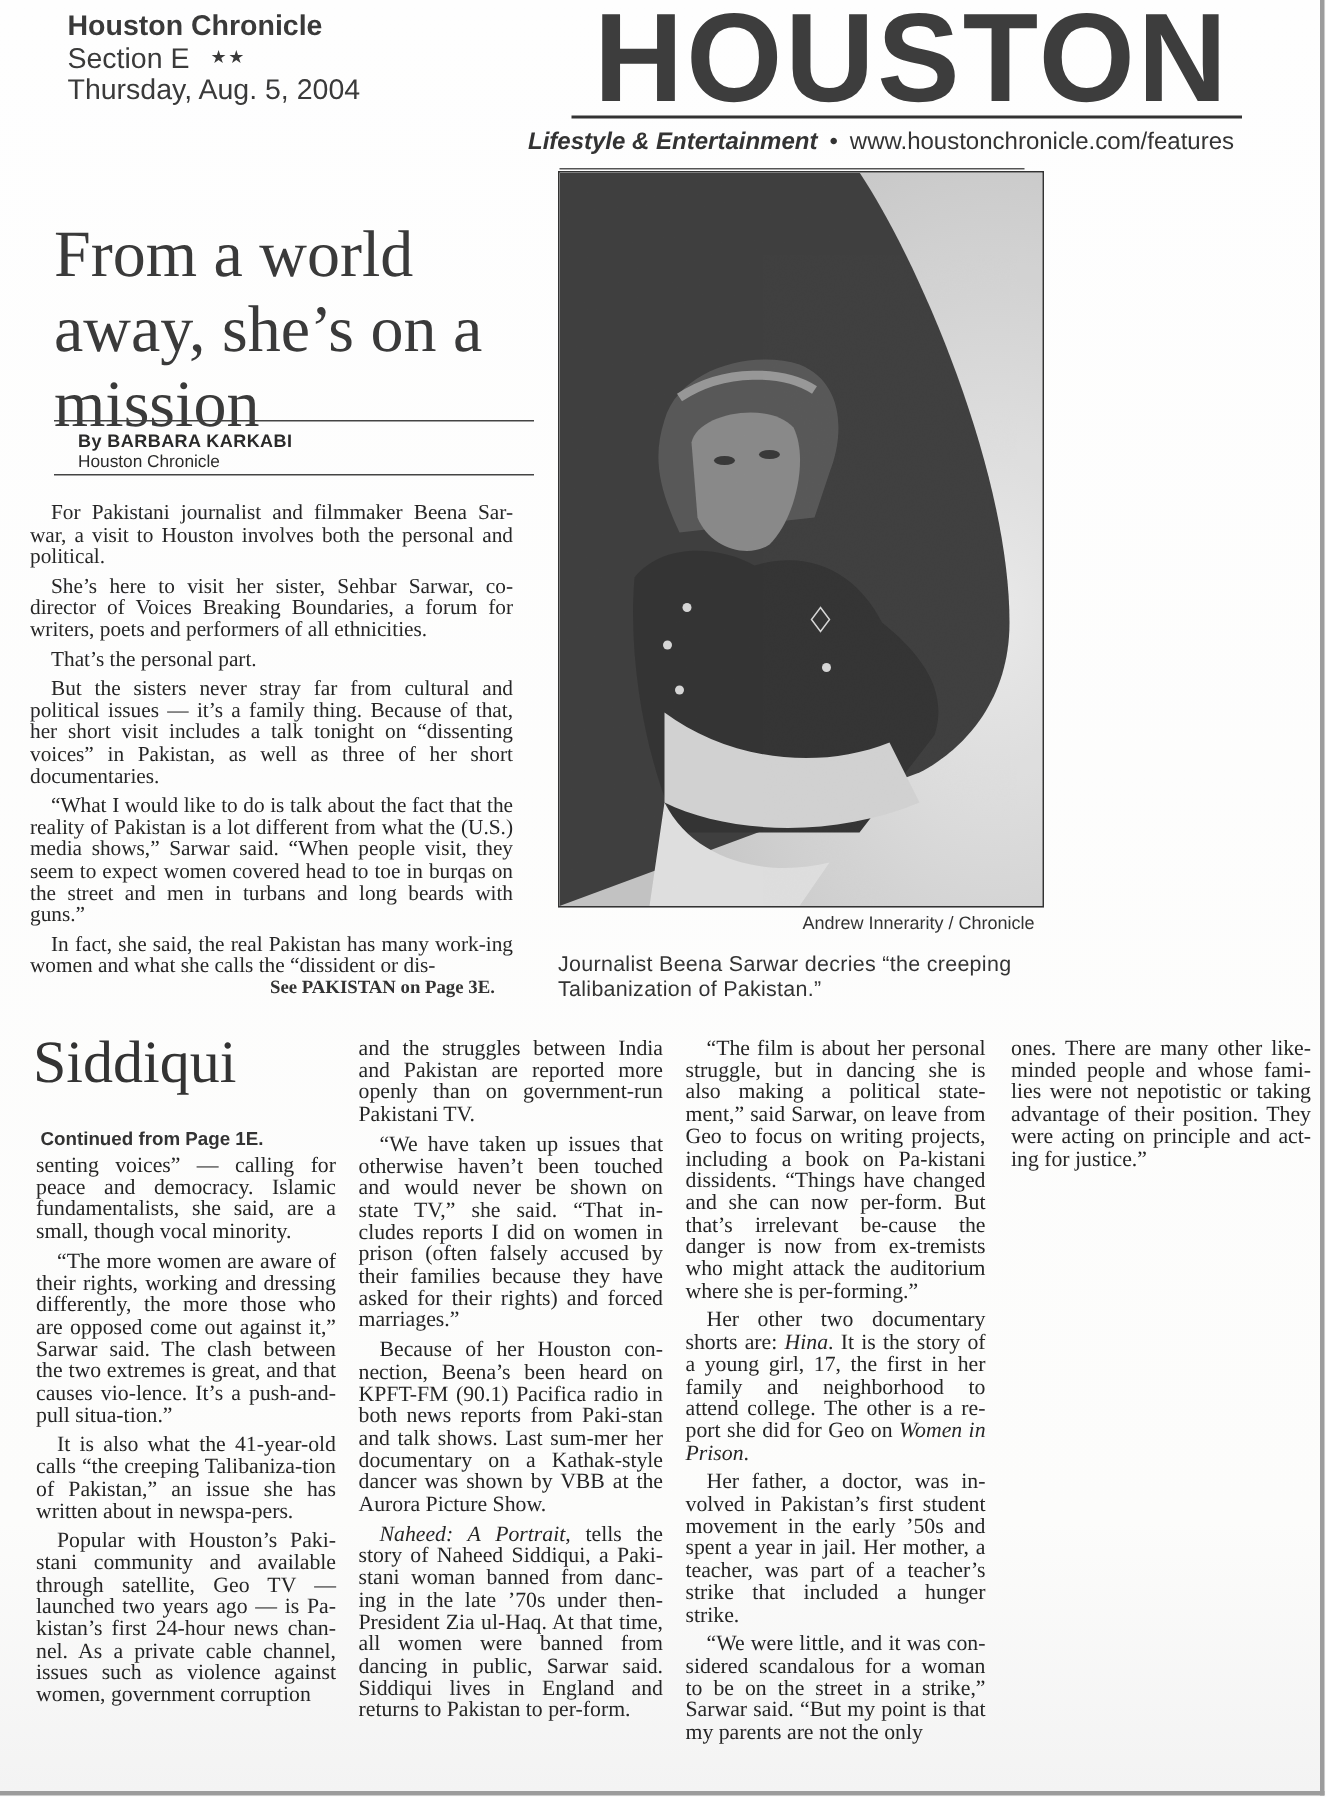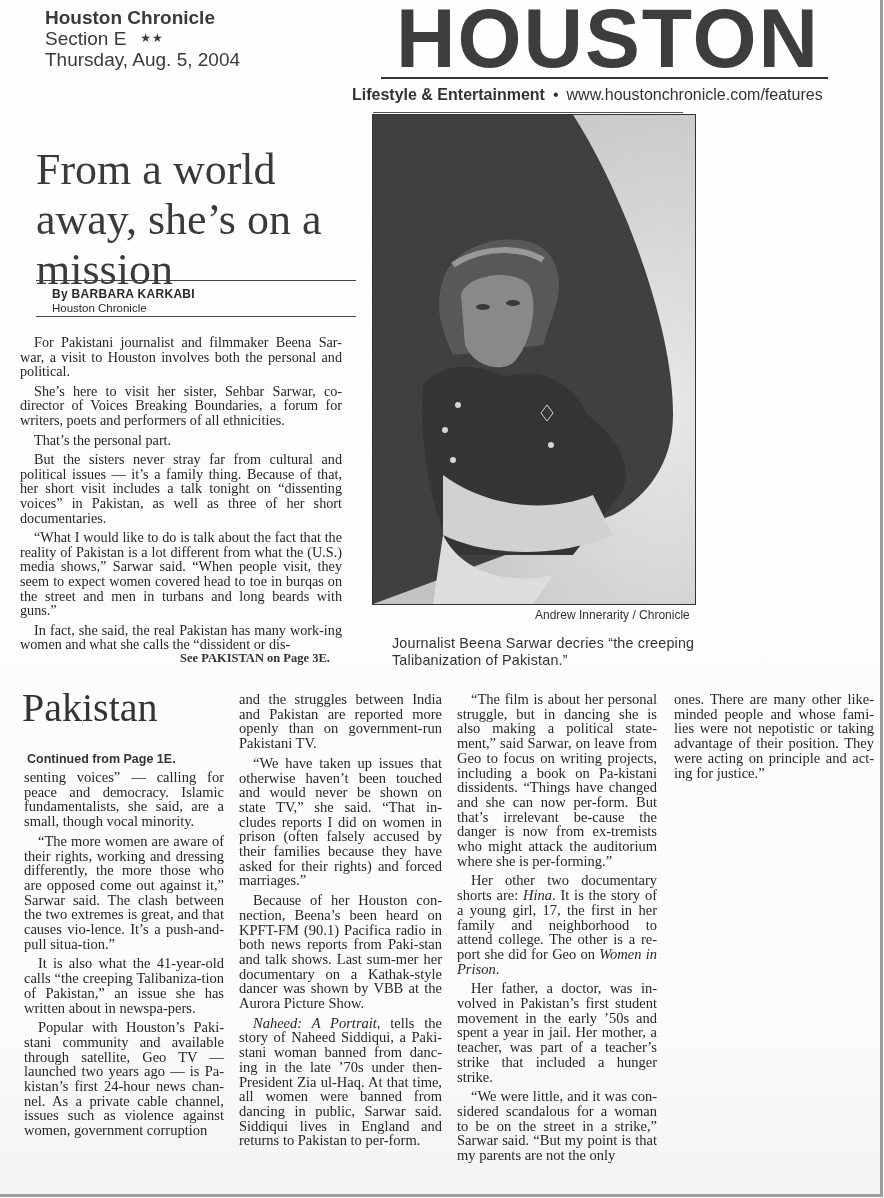--- a/index.html
+++ b/index.html
@@ -26,21 +26,21 @@
   
   .mast-title {
     position: absolute; left: 388px; top: 0px; width: 440px; height: 76px;
     font-family: "Liberation Sans", "DejaVu Sans", sans-serif;
     font-weight: bold; font-size: 84px; line-height: 76px; letter-spacing: 2px;
     color: #3d3d3d; text-align: center;
     transform: scaleX(0.98);
   }
   .mast-rule1 { position: absolute; left: 381px; top: 77px; width: 447px; height: 2px; background: #333; }
   .mast-sub { position: absolute; left: 352px; top: 86px; font-size: 16px; color: #333; white-space: nowrap; }
-  .mast-sub .sect { font-weight: bold; }
+  .mast-sub .sect { font-weight: bold; font-style: italic; }
   .mast-sub .bullet { margin: 0 8px; }
   .mast-rule2 { position: absolute; left: 373px; top: 112px; width: 310px; height: 1px; background: #555; }
 
   
   .headline {
     position: absolute; left: 36px; top: 112px; width: 330px;
     font-family: "Liberation Serif", "DejaVu Serif", serif;
     font-size: 44px; line-height: 50px; color: #3a3a3a; margin-top: 33px;
   }
   .rule { position: absolute; height: 1px; background: #444; }
@@ -60,21 +60,21 @@
 
   .see-more { position: absolute; left: 180px; top: 651px; font-size: 12.5px; font-weight: bold; color: #333; font-family: Liberation Serif, serif; }
 
   
   .photo {
     position: absolute; left: 372px; top: 114px; width: 322px; height: 489px;
     border: 1px solid #333; overflow: hidden; background: #cfcfcf;
   }
   .photo svg { display: block; }
   .credit { position: absolute; left: 535px; top: 608px; font-size: 12px; color: #333; }
-  .cutline { position: absolute; left: 372px; top: 635px; width: 325px; font-size: 14.3px; line-height: 17px; color: #333; letter-spacing: 0.2px; margin-left: 20px; }
+  .cutline { position: absolute; left: 372px; top: 635px; width: 325px; font-size: 14.3px; line-height: 17px; color: #333; letter-spacing: 0.2px; }
 
   
   .jump-head {
     position: absolute; left: 22px; top: 686px;
     font-family: "Liberation Serif", "DejaVu Serif", serif;
     font-size: 40px; line-height: 44px; color: #333;
   }
   .continued { position: absolute; left: 27px; top: 752px; font-size: 12.5px; font-weight: bold; color: #333; }
 </style>
 </head>
@@ -151,21 +151,21 @@
       <circle cx="72" cy="315" r="3" fill="#ddd"></circle>
       <circle cx="80" cy="345" r="3" fill="#ddd"></circle>
       <circle cx="178" cy="330" r="3" fill="#ddd"></circle>
       <path d="M174,290 l6,8 l-6,8 l-6,-8 z" stroke="#ddd" fill="none"></path>
       <rect width="322" height="489" fill="#888" opacity="0.08" filter="url(#grain)"></rect>
     </svg>
   </div>
   <div class="credit sans">Andrew Innerarity / Chronicle</div>
   <div class="cutline sans">Journalist Beena Sarwar decries “the creeping Talibanization of Pakistan.”</div>
 
-  <div class="jump-head">Pakistan</div>
+  <div class="jump-head">Siddiqui</div>
   <div class="continued sans">Continued from Page 1E.</div>
 
   <div class="col" style="left:24px; top:770px; width:200px; font-size:14.5px; line-height:14.7px;">
     <p class="noindent">senting voices” — calling for peace and democracy. Islamic fundamentalists, she said, are a small, though vocal minority.</p>
     <p>“The more women are aware of their rights, working and dressing differently, the more those who are opposed come out against it,” Sarwar said. The clash between the two extremes is great, and that causes vio-lence. It’s a push-and-pull situa-tion.”</p>
     <p>It is also what the 41-year-old calls “the creeping Talibaniza-tion of Pakistan,” an issue she has written about in newspa-pers.</p>
     <p>Popular with Houston’s Paki-stani community and available through satellite, Geo TV — launched two years ago — is Pa-kistan’s first 24-hour news chan-nel. As a private cable channel, issues such as violence against women, government corruption</p>
   </div>
 
   <div class="col" style="left:239px; top:692px; width:203px; font-size:14.5px; line-height:14.7px;">

